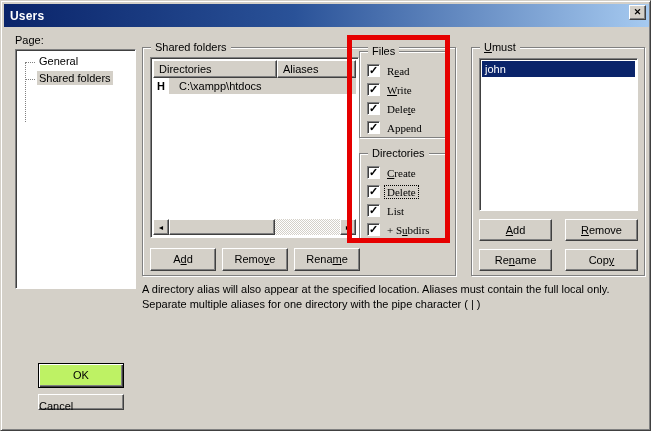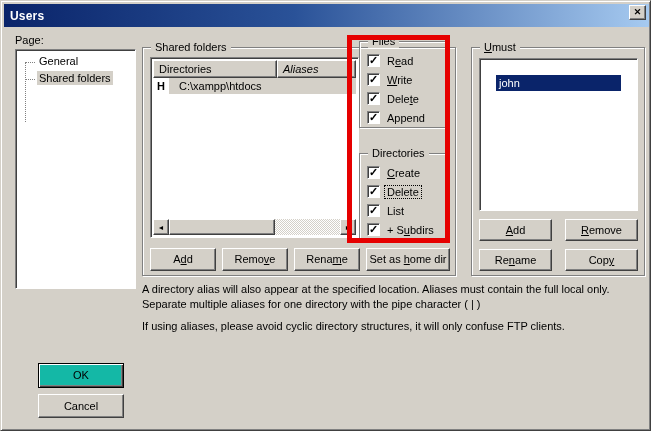--- a/index.html
+++ b/index.html
@@ -30,57 +30,57 @@
   .tree-label { padding:1px 2px;text-align:right; }
   .tree-item.sel .tree-label { background:#d4d0c8; }
 
   .groupbox { position:absolute; border:1px solid #808080; box-shadow: 1px 1px 0 #fff, inset 1px 1px 0 #fff; }
   .gb-label { position:absolute; top:-8px; left:8px; background:#d4d0c8; padding:0 4px; line-height:14px; white-space:nowrap; }
 
   .gb-shared { left:141px; top:46px; width:314px; height:229px; }
   .lv { position:absolute; left:7px; top:9px; width:209px; height:181px; }
   .lv-header { position:absolute; left:2px; top:2px; right:2px; height:18px; display:flex; }
   .lv-hcell { padding:2px 0 0 5px; }
-  .lv-hcell.c1 { width:124px; } .lv-hcell.c2 { flex:1;font-style:italic; }
+  .lv-hcell.c1 { width:124px; } .lv-hcell.c2 { flex:1; }
   .lv-body { position:absolute; left:2px; top:20px; right:2px; bottom:18px; background:#fff; overflow:hidden; }
   .lv-row { display:flex; height:16px; line-height:16px; white-space:nowrap; }
   .lv-home { width:16px; font-weight:bold; padding-left:4px; background:#fff; }
   .lv-path { flex:1; background:#d4d0c8; padding-left:10px; }
   .hscroll { position:absolute; left:2px; right:2px; bottom:2px; height:16px; display:flex; }
   .sb-btn { width:16px; height:16px; display:flex; align-items:center; justify-content:center; font-size:7px; line-height:1; }
   .sb-thumb { width:106px; height:16px; }
   .sb-track { flex:1; background:conic-gradient(#fff 25%, #d4d0c8 0 50%, #fff 0 75%, #d4d0c8 0); background-size:2px 2px; }
   .sf-btn { position:absolute; top:200px; height:23px; text-align:center; line-height:21px; cursor:default; }
   .sf-add { left:7px; width:66px; } .sf-remove { left:79px; width:66px; }
   .sf-rename { left:151px; width:66px; } .sf-sethome { left:223px; width:84px; }
 
-  .gb-files { left:358px; top:40px; width:88px; height:87px; padding-top:9px; }
+  .gb-files { left:358px; top:50px; width:88px; height:87px; padding-top:9px; }
   .gb-dirs  { left:358px; top:152px; width:88px; height:88px; padding-top:9px; }
   .cb-row { display:flex; align-items:center; height:19px; padding-left:7px; white-space:nowrap; }
   .cb-box { width:13px; height:13px; background:#fff; border:1px solid; border-color:#808080 #fff #fff #808080;
     box-shadow: inset 1px 1px 0 #404040; display:flex; align-items:center; justify-content:center; margin-right:5px; flex:none; }
   .check { font-size:11px; font-weight:bold; line-height:1; margin-top:-1px; }
-  .cb-label { padding:0 2px; }
+  .cb-label { padding:0 2px;font-family:Liberation Serif, serif; }
   .cb-label.focus { outline:1px dotted #000; }
 
   .gb-users { left:470px; top:46px; width:174px; height:229px; }
-  .userlist { position:absolute; left:7px; top:10px; width:159px; height:153px; padding:16px; }
+  .userlist { position:absolute; left:7px; top:10px; width:159px; height:153px; padding:2px; }
   .user-row { height:16px; line-height:16px; padding-left:3px; background:#0a246a; color:#fff; }
   .u-btn { position:absolute; width:73px; height:22px; text-align:center; line-height:20px; cursor:default; }
   .u-add { left:7px; top:171px; } .u-remove { left:93px; top:171px; }
   .u-rename { left:7px; top:201px; } .u-copy { left:93px; top:201px; }
 
   .help { position:absolute; left:141px; top:281px; width:498px; line-height:15px; }
   .help-p2 { margin-top:7px; }
 
-  .ok-btn { position:absolute; left:37px; top:362px; width:86px; height:25px; background:#14b8a6;
+  .ok-btn { position:absolute; left:37px; top:362px; width:86px; height:25px; background:#bef264;
     border:1px solid #000; box-shadow: inset 1px 1px 0 #fff, inset -1px -1px 0 #404040, inset -2px -2px 0 #808080;
     text-align:center; line-height:23px; cursor:default; }
-  .cancel-btn { position:absolute; left:37px; top:393px; width:86px; height:24px;
-    text-align:center; line-height:22px; cursor:default; }
+  .cancel-btn { position:absolute; left:37px; top:393px; width:86px; height:16px;
+    text-align:left; line-height:22px; cursor:default; }
 
   .annotation { position:absolute; left:346px; top:34px; width:103px; height:208px;
     border:5px solid #e60000; pointer-events:none; z-index:10; }
 
   .u { text-decoration:underline; }
 </style>
 </head>
 <body>
 
 <div class="dialog">
@@ -125,21 +125,20 @@
         <div class="sb-track"></div>
         <div class="sb-btn raised">
           <span>►</span>
         </div>
       </div>
     </div>
 
     <div class="sf-btn sf-add raised"><span>A</span><span class="u">d</span><span>d</span></div>
     <div class="sf-btn sf-remove raised"><span>Remo</span><span class="u">v</span><span>e</span></div>
     <div class="sf-btn sf-rename raised"><span>Rena</span><span class="u">m</span><span>e</span></div>
-    <div class="sf-btn sf-sethome raised"><span>Set as </span><span class="u">h</span><span>ome dir</span></div>
   </div>
 
   <div class="groupbox gb-files">
     <span class="gb-label">Files</span>
     <div class="cb-row">
       <span class="cb-box">
           <span class="check">✓</span>
         </span>
       <span class="cb-label"><span>R</span><span class="u">e</span><span>ad</span></span>
     </div>
@@ -197,21 +196,20 @@
       <div class="user-row">john</div>
     </div>
     <div class="u-btn u-add raised"><span></span><span class="u">A</span><span>dd</span></div>
     <div class="u-btn u-remove raised"><span></span><span class="u">R</span><span>emove</span></div>
     <div class="u-btn u-rename raised"><span>Re</span><span class="u">n</span><span>ame</span></div>
     <div class="u-btn u-copy raised"><span>Cop</span><span class="u">y</span><span></span></div>
   </div>
 
   <div class="help">
     <div class="help-p1">A directory alias will also appear at the specified location. Aliases must contain the full local only. Separate multiple aliases for one directory with the pipe character ( | )</div>
-    <div class="help-p2">If using aliases, please avoid cyclic directory structures, it will only confuse FTP clients.</div>
   </div>
 
   <div class="ok-btn">OK</div>
   <div class="cancel-btn raised">Cancel</div>
 
   <div class="annotation"></div>
 
 </div>
 
 </body></html>

